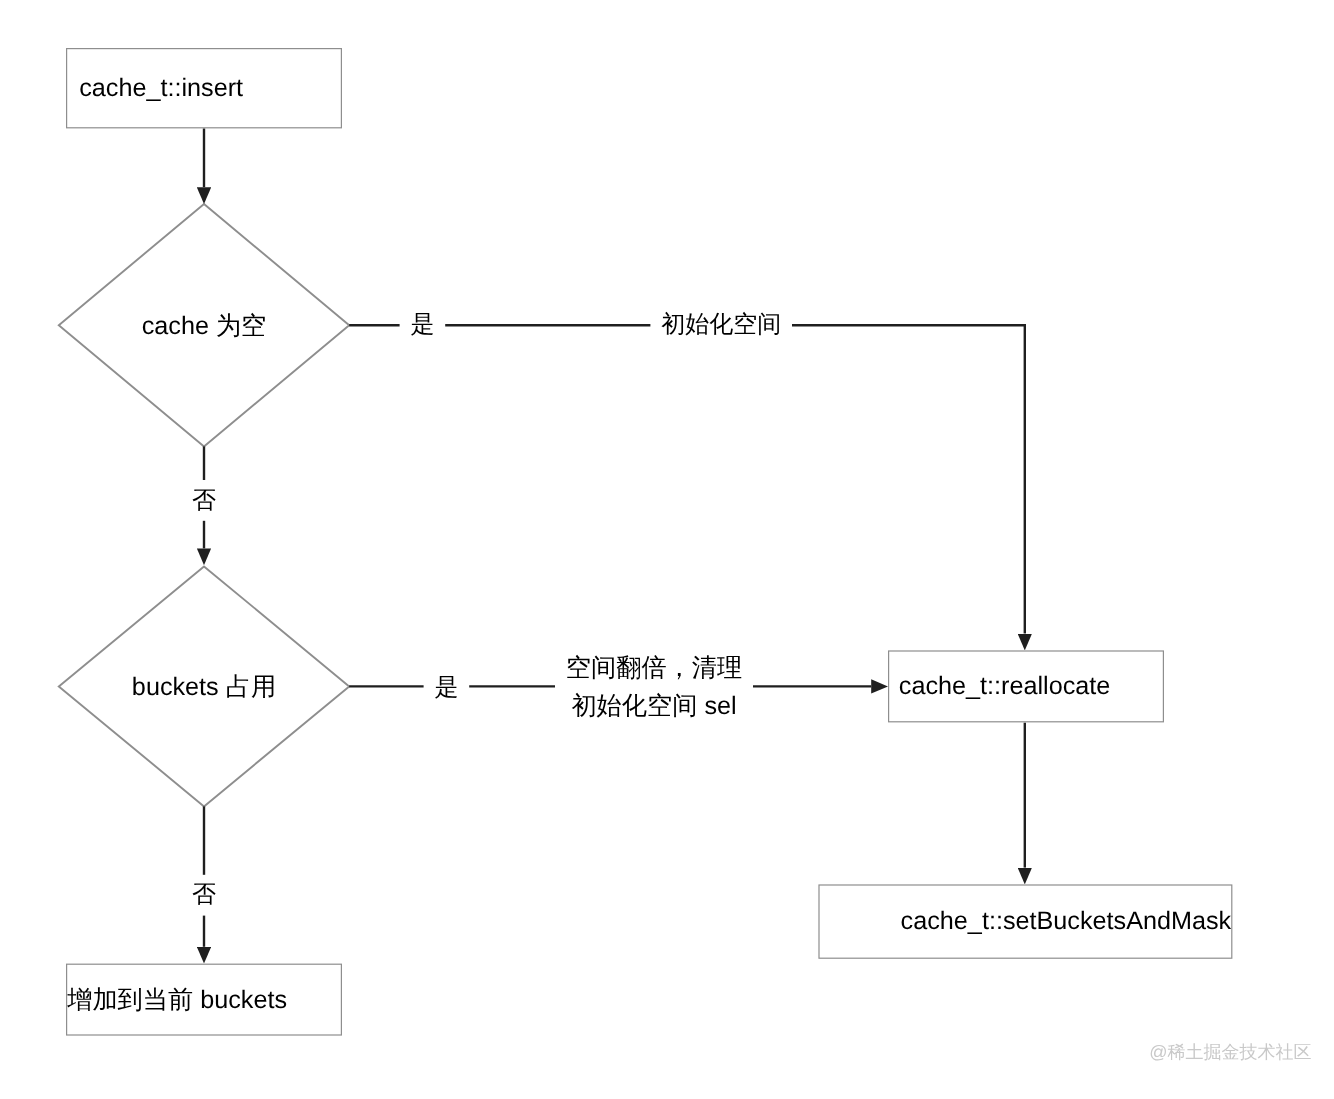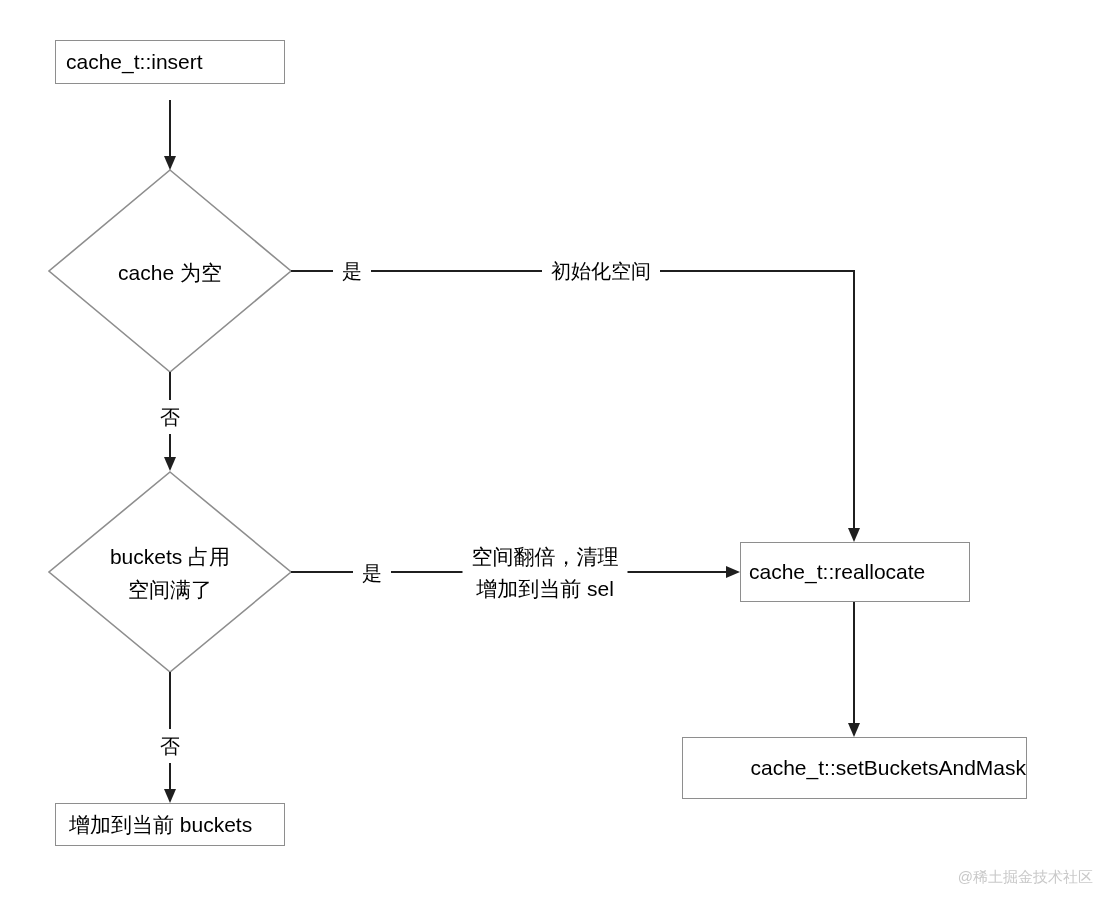--- a/index.html
+++ b/index.html
@@ -71,53 +71,52 @@
     <polygon class="shape" points="170,472 291,572 170,672 49,572"></polygon>
 
     <polyline class="wire" points="170,100 170,156" marker-end="url(#arrow)"></polyline>
     <polyline class="wire" points="291,271 854,271 854,528" marker-end="url(#arrow)"></polyline>
     <polyline class="wire" points="170,372 170,457" marker-end="url(#arrow)"></polyline>
     <polyline class="wire" points="291,572 726,572" marker-end="url(#arrow)"></polyline>
     <polyline class="wire" points="854,602 854,723" marker-end="url(#arrow)"></polyline>
     <polyline class="wire" points="170,672 170,789" marker-end="url(#arrow)"></polyline>
   </svg>
 
-  <div class="node" style="left:55px; top:40px; width:230px; height:44px; padding-left:10px;">
+  <div class="node" style="left:55px; top:40px; width:230px; height:67px; padding-left:10px;">
     <span>cache_t::insert</span>
   </div>
 
   <div class="node" style="left:740px; top:542px; width:230px; height:60px; padding-left:8px;">
     <span>cache_t::reallocate</span>
   </div>
 
   <div class="node" style="left:682px; top:737px; width:345px; height:62px; padding-left:13px;justify-content:flex-end;">
     <span>cache_t::setBucketsAndMask</span>
   </div>
 
-  <div class="node" style="left:55px; top:803px; width:230px; height:43px; padding-left:13px;">
+  <div class="node" style="left:55px; top:803px; width:230px; height:60px; padding-left:0;">
     <span>增加到当前 buckets</span>
   </div>
 
   <div class="diamond-label" style="left:170px; top:272px;text-align:right;">cache 为空</div>
 
   <div class="diamond-label" style="left:170px; top:573px;">
     <div>buckets 占用</div>
-    <div>空间满了</div>
   </div>
 
   <div class="edge-label" style="left:352px; top:271px;">是</div>
 
   <div class="edge-label" style="left:601px; top:271px;">初始化空间</div>
 
   <div class="edge-label" style="left:170px; top:417px;">否</div>
 
   <div class="edge-label" style="left:372px; top:573px;">是</div>
 
   <div class="edge-label" style="left:545px; top:573px; font-size:21px;">
     <div>空间翻倍，清理</div>
-    <div>增加到当前 sel</div>
+    <div>初始化空间 sel</div>
   </div>
 
   <div class="edge-label" style="left:170px; top:746px;">否</div>
 
   <div class="watermark">@稀土掘金技术社区</div>
 
 </div>
 
 </body></html>

